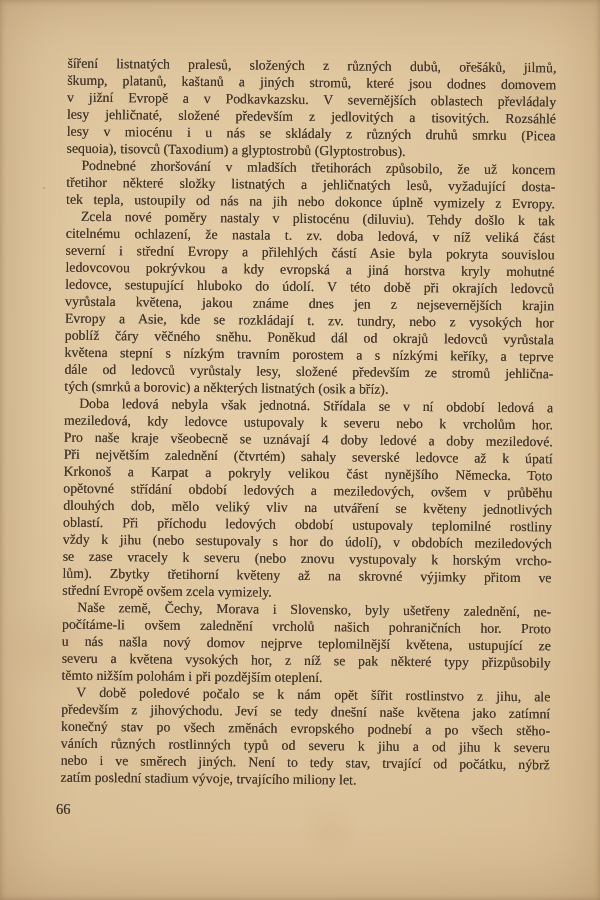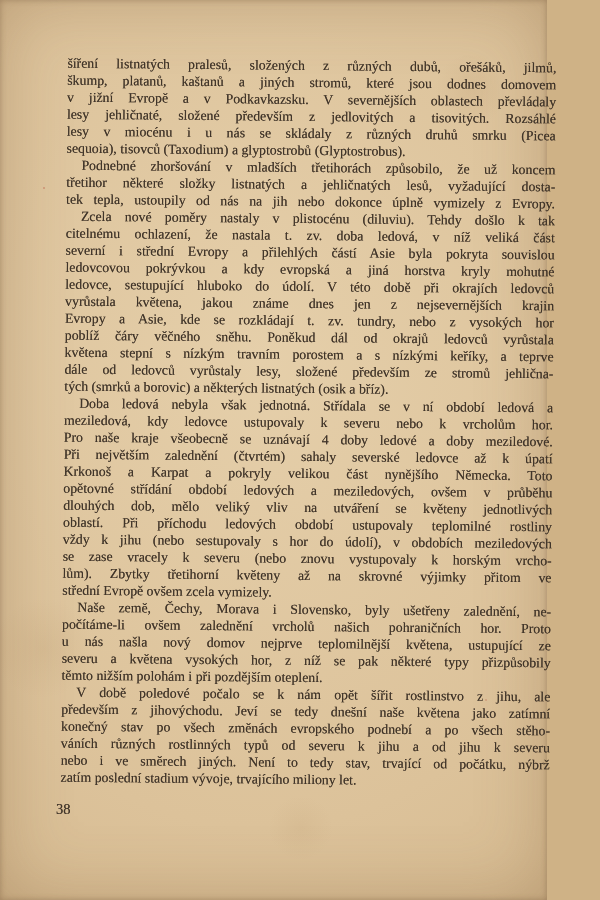--- a/index.html
+++ b/index.html
@@ -2,21 +2,21 @@
 <html><head>
 <meta charset="utf-8">
 <style>
   html, body { margin: 0; padding: 0; }
   body {
     width: 600px; height: 900px; overflow: hidden;
     font-family: "Liberation Serif", "DejaVu Serif", serif;
     background: #cfb286;
   }
   .scan {
-    position: relative; width: 547px; height: 900px;
+    position: relative; width: 600px; height: 900px;
     background-image:
       radial-gradient(circle 2px at 44px 188px, rgba(178,62,45,.55), transparent 70%),
       radial-gradient(circle 2px at 486px 700px, rgba(178,62,45,.40), transparent 70%),
       radial-gradient(circle 50px at 86% 10%, rgba(150,110,65,.10), transparent 72%),
       radial-gradient(circle 70px at 8% 72%, rgba(150,110,65,.09), transparent 72%),
       radial-gradient(circle 45px at 55% 92%, rgba(150,110,65,.07), transparent 72%),
       radial-gradient(ellipse 130% 100% at 48% 40%, #e5cfaa 0%, #dcc29a 52%, #cfb286 100%);
     box-shadow: inset 0 0 70px rgba(118,84,48,.30), inset 0 0 6px rgba(96,72,44,.38);
   }
   .text-block {
@@ -98,14 +98,14 @@
       <div class="line ind">V době poledové počalo se k nám opět šířit rostlinstvo z jihu, ale</div>
       <div class="line">především z jihovýchodu. Jeví se tedy dnešní naše květena jako zatímní</div>
       <div class="line">konečný stav po všech změnách evropského podnebí a po všech stěho-</div>
       <div class="line">váních různých rostlinných typů od severu k jihu a od jihu k severu</div>
       <div class="line">nebo i ve směrech jiných. Není to tedy stav, trvající od počátku, nýbrž</div>
       <div class="line end">zatím poslední stadium vývoje, trvajícího miliony let.</div>
     </div>
 
   </div>
 
-  <div class="page-num">38</div>
+  <div class="page-num">66</div>
 </div>
 
 </body></html>

